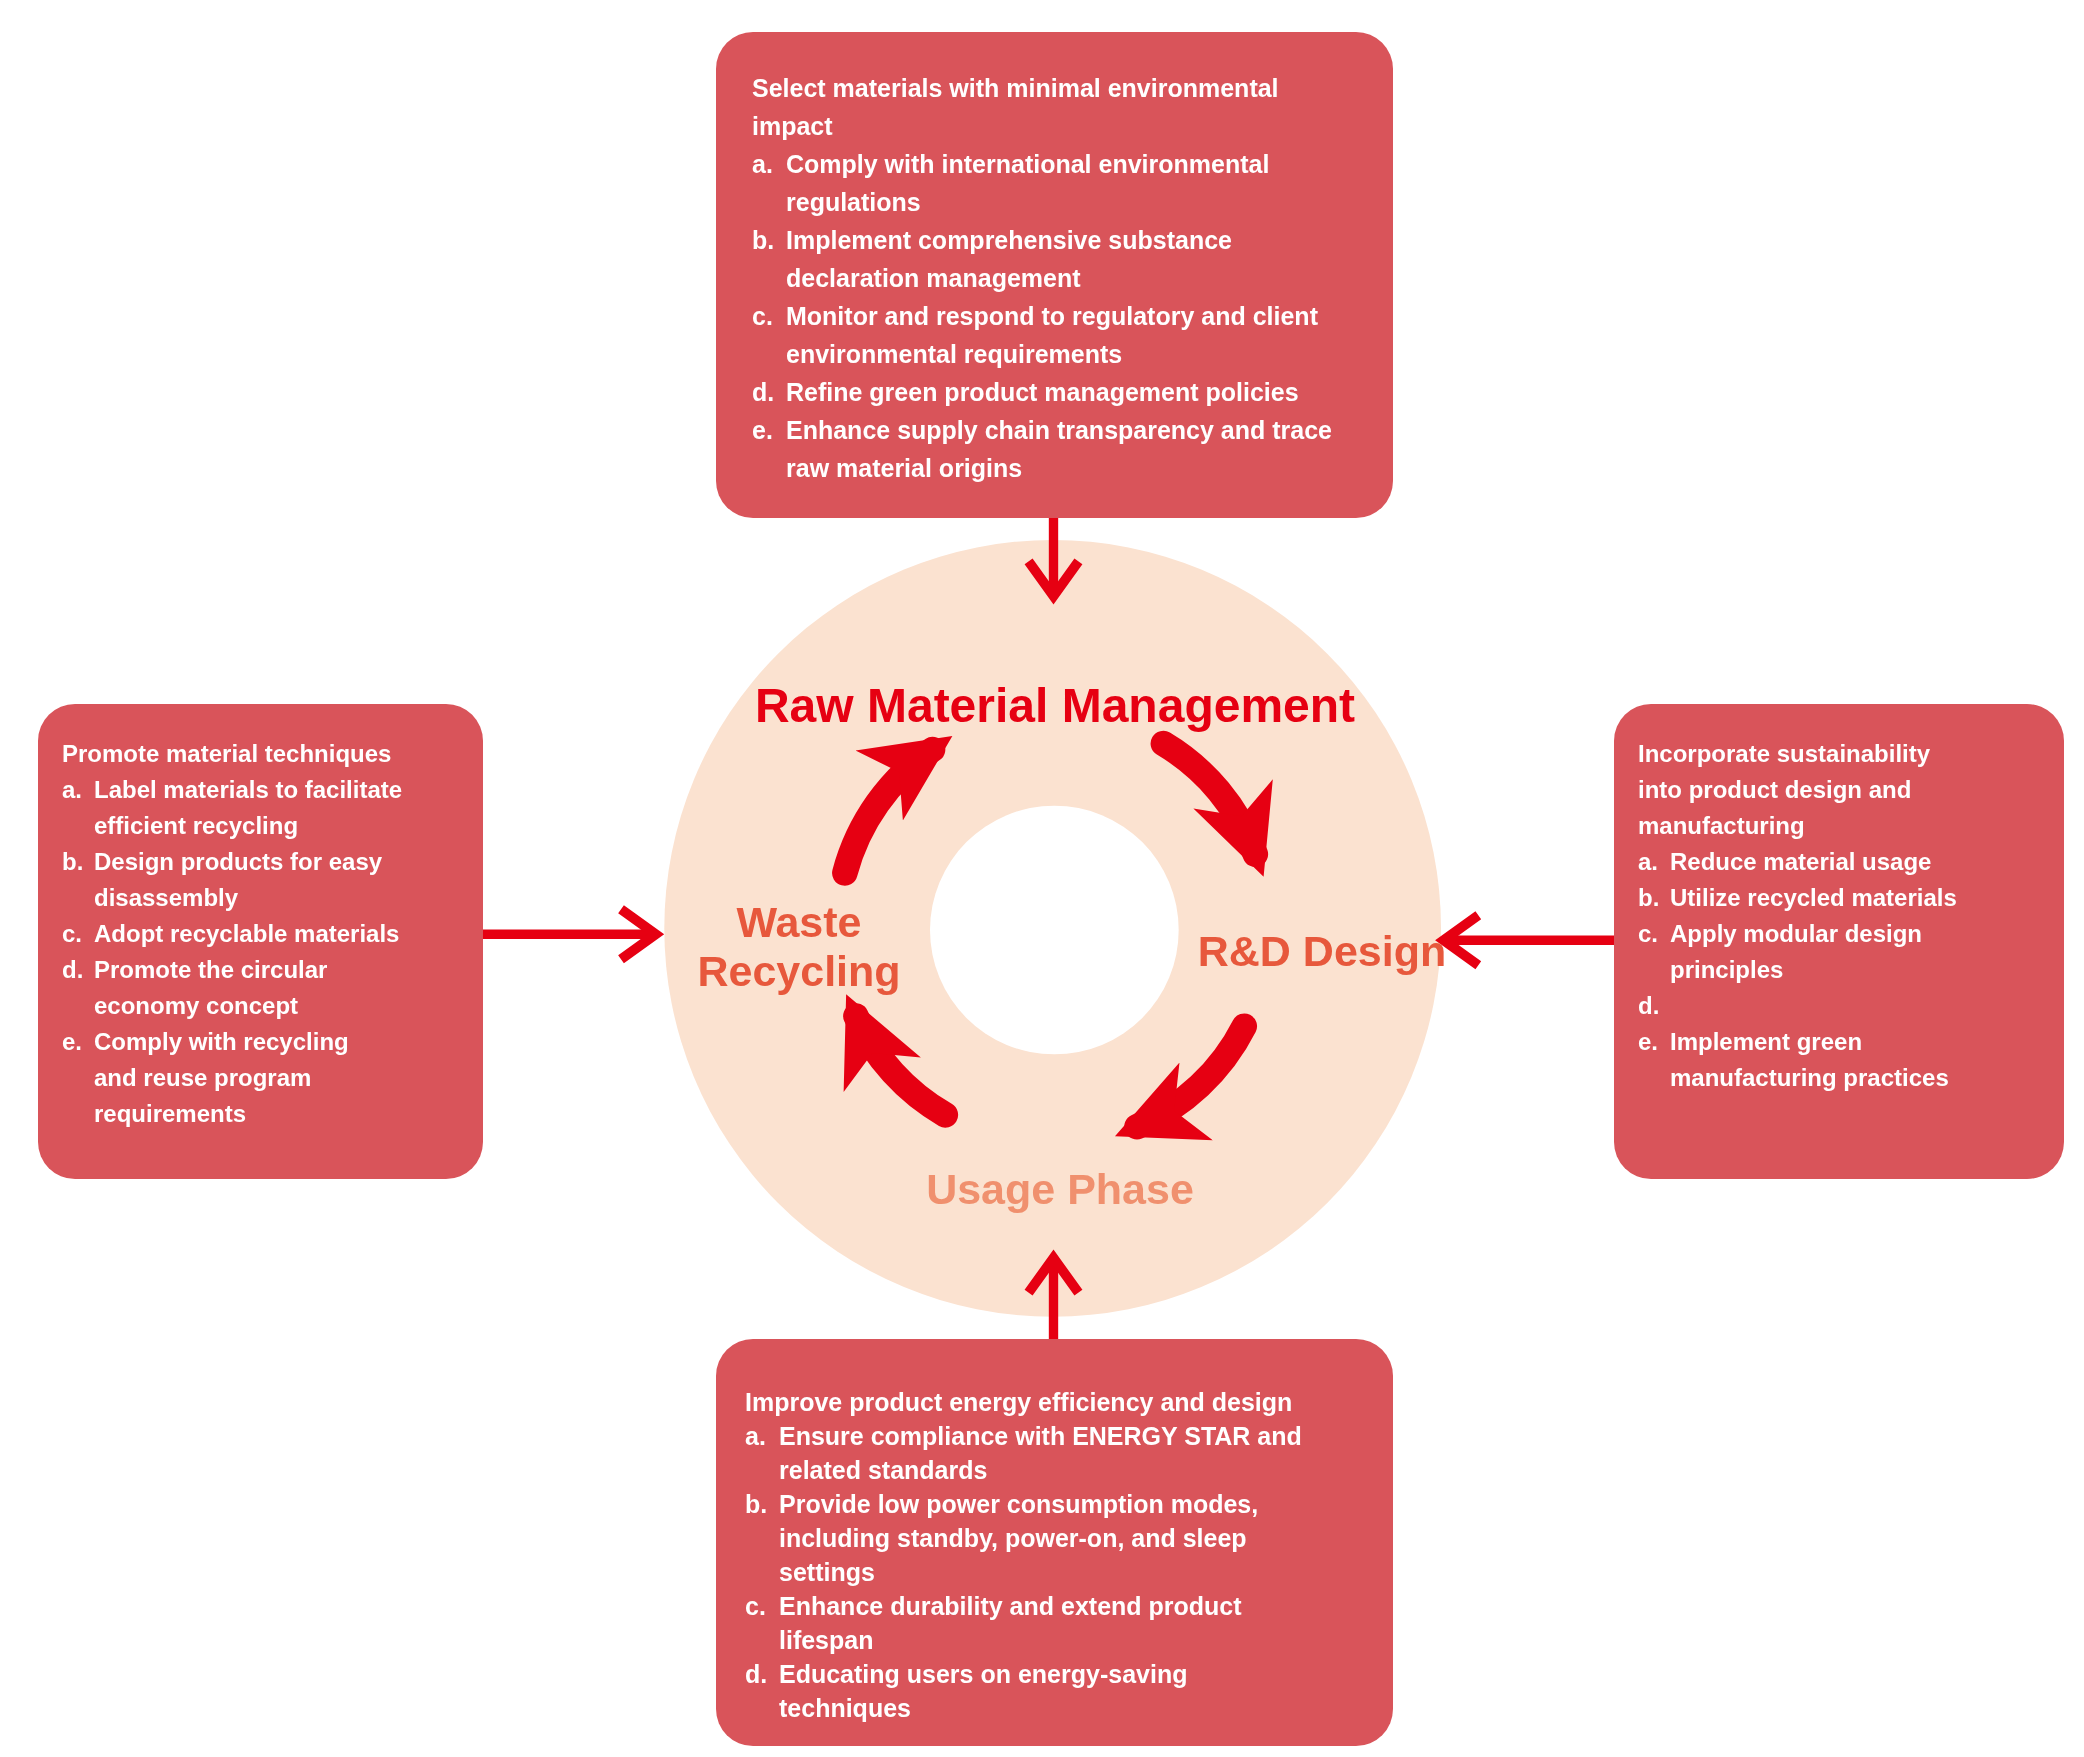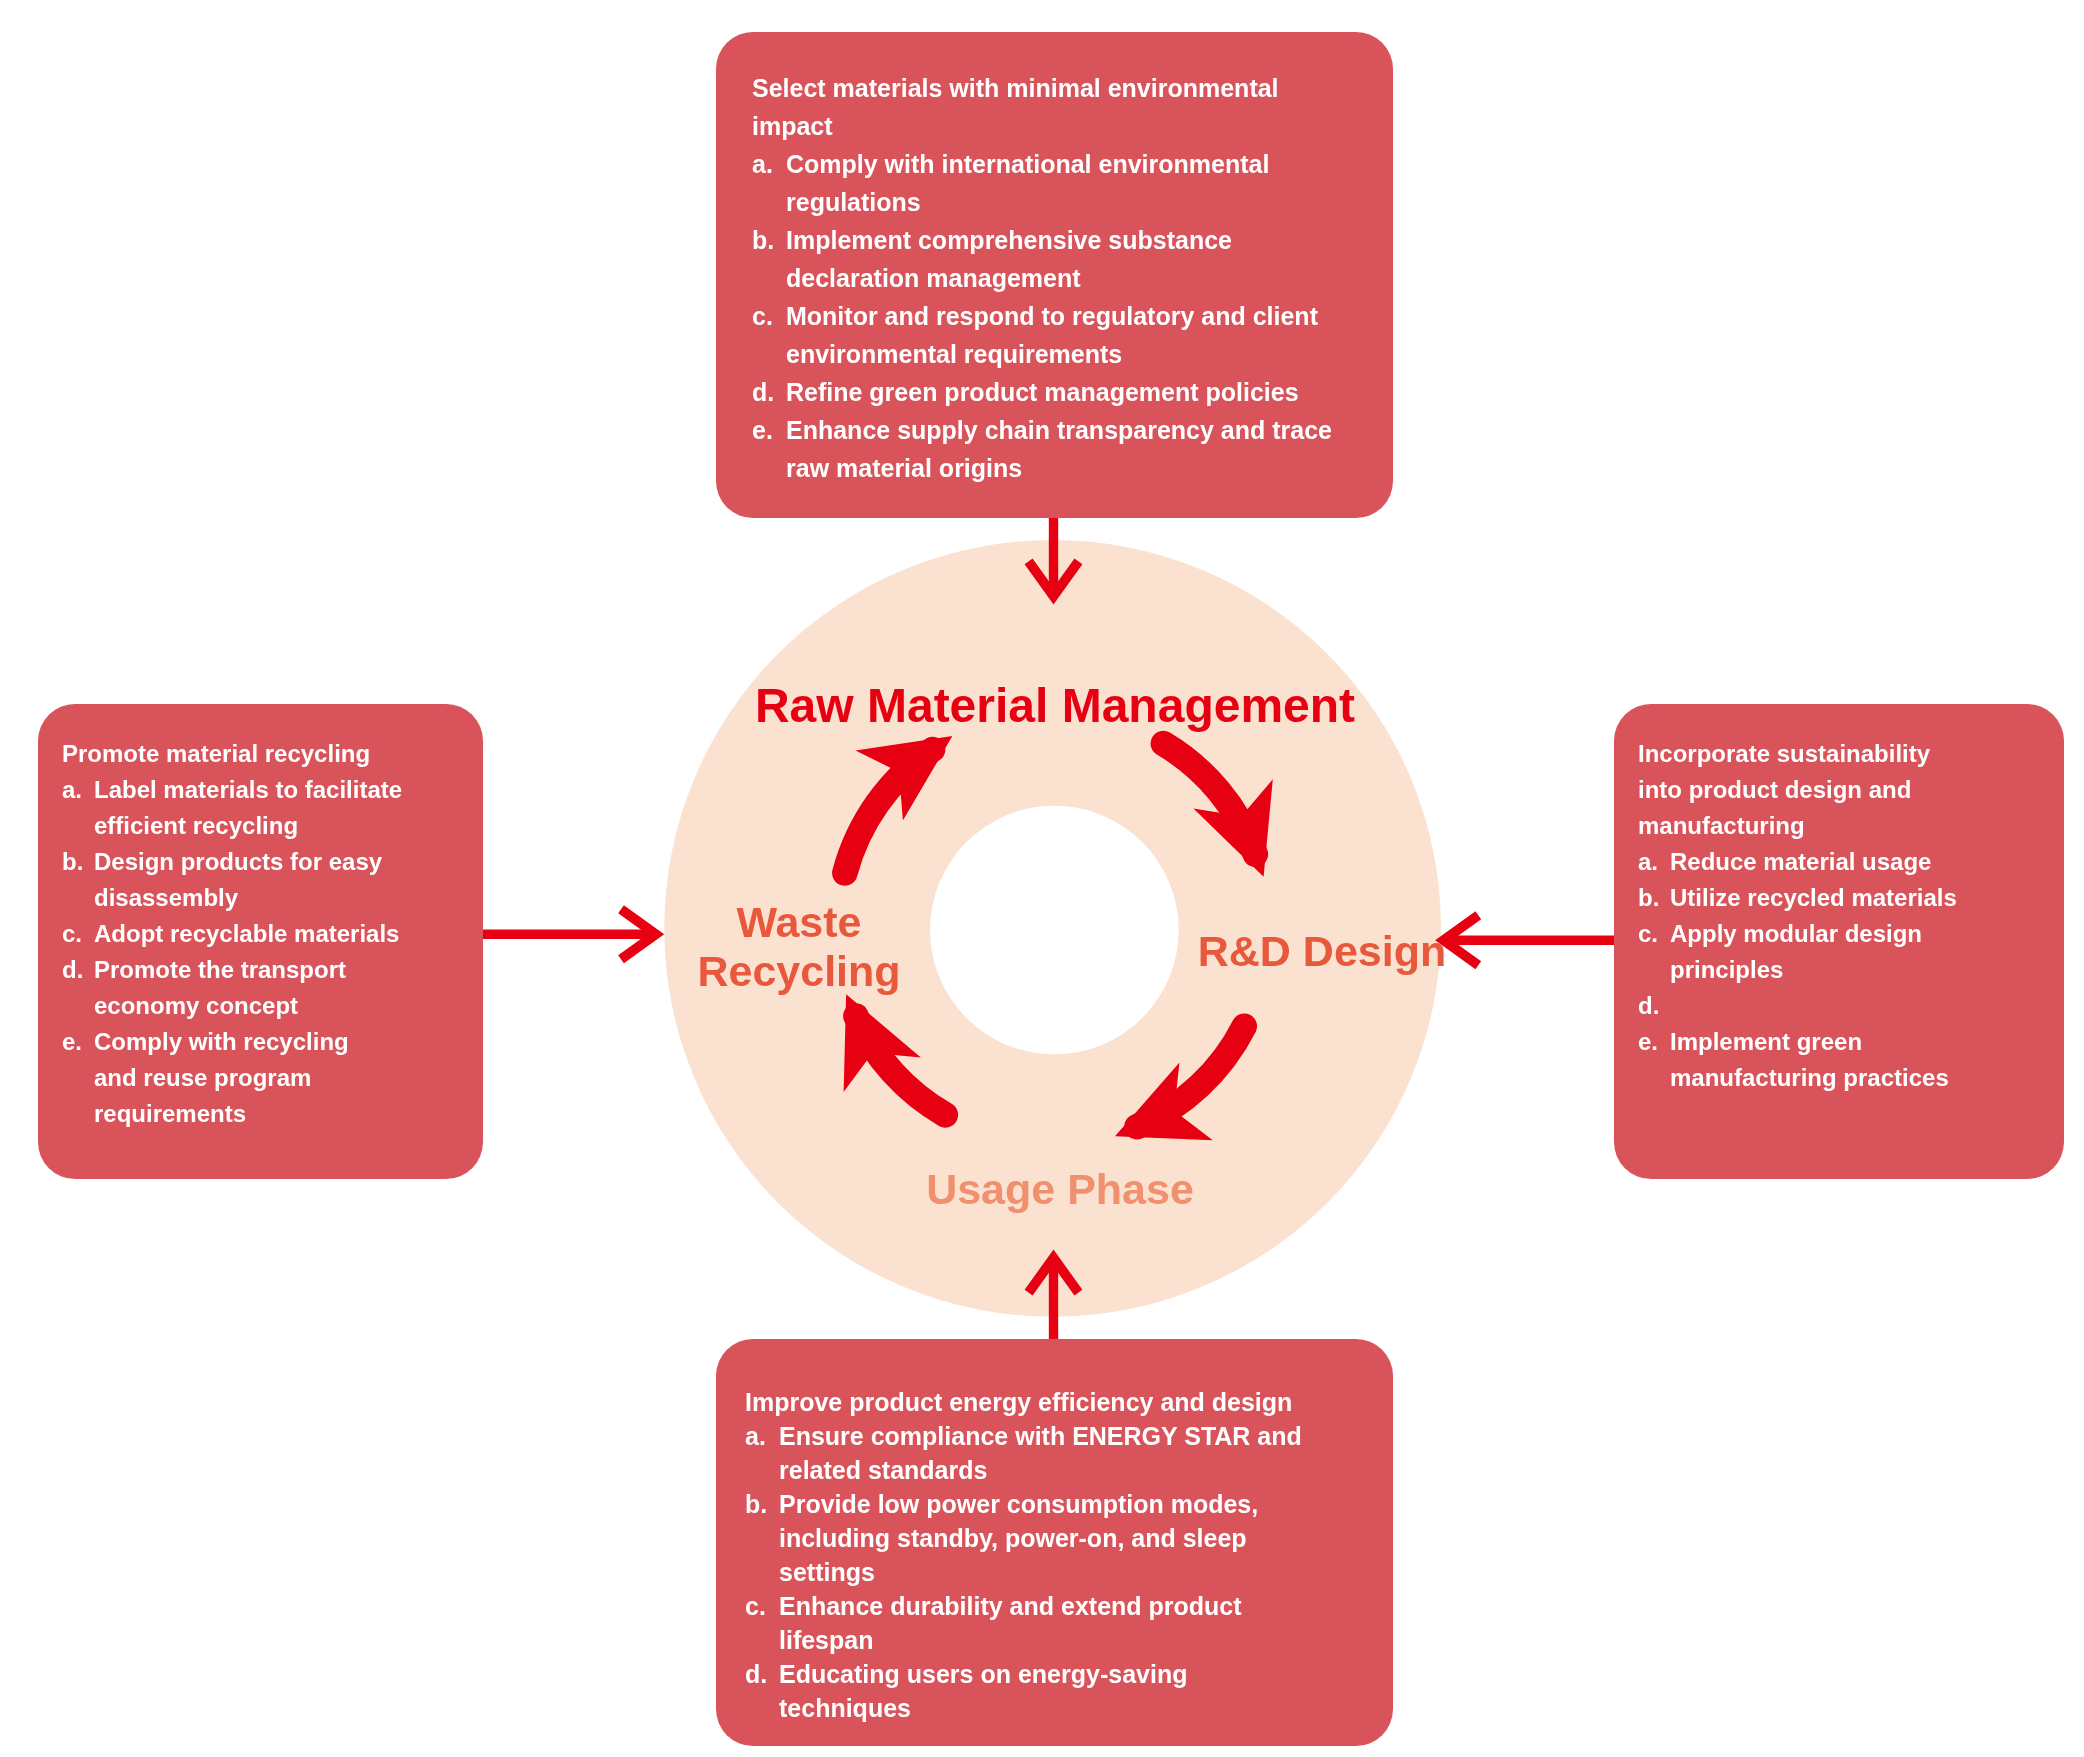--- a/index.html
+++ b/index.html
@@ -165,38 +165,38 @@
 lifespan</span>
       </div>
     <div class="item">
         <span class="lbl">d.</span>
         <span class="txt">Educating users on energy-saving
 techniques</span>
       </div>
   </div>
 
   <div class="callout callout-left">
-    <div class="intro">Promote material recycling</div>
+    <div class="intro">Promote material techniques</div>
     <div class="item">
         <span class="lbl">a.</span>
         <span class="txt">Label materials to facilitate
 efficient recycling</span>
       </div>
     <div class="item">
         <span class="lbl">b.</span>
         <span class="txt">Design products for easy
 disassembly</span>
       </div>
     <div class="item">
         <span class="lbl">c.</span>
         <span class="txt">Adopt recyclable materials</span>
       </div>
     <div class="item">
         <span class="lbl">d.</span>
-        <span class="txt">Promote the transport
+        <span class="txt">Promote the circular
 economy concept</span>
       </div>
     <div class="item">
         <span class="lbl">e.</span>
         <span class="txt">Comply with recycling
 and reuse program
 requirements</span>
       </div>
   </div>
 

